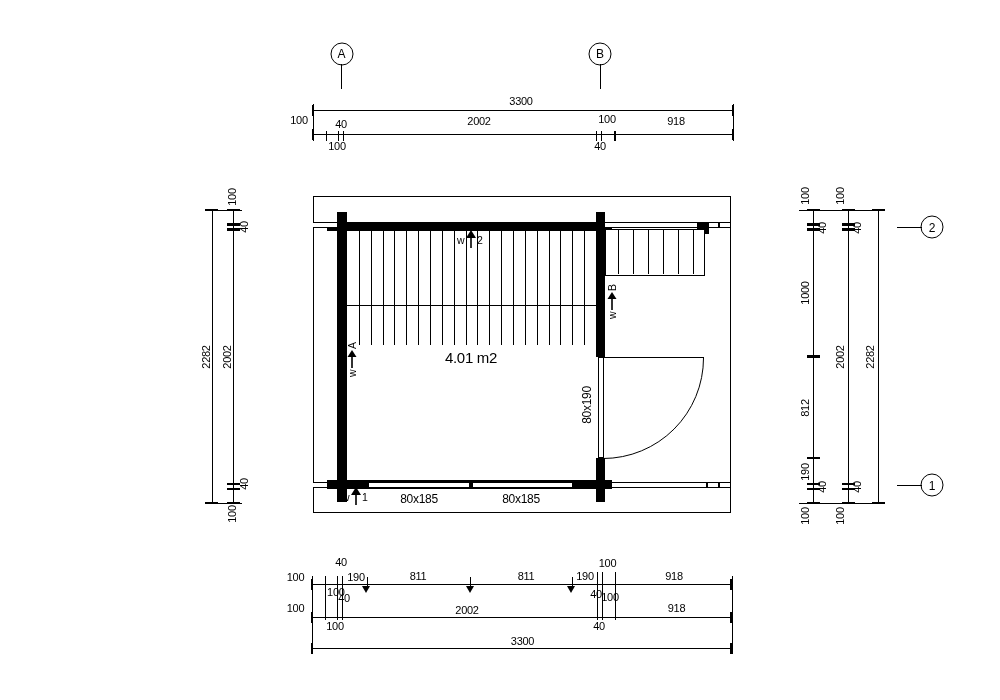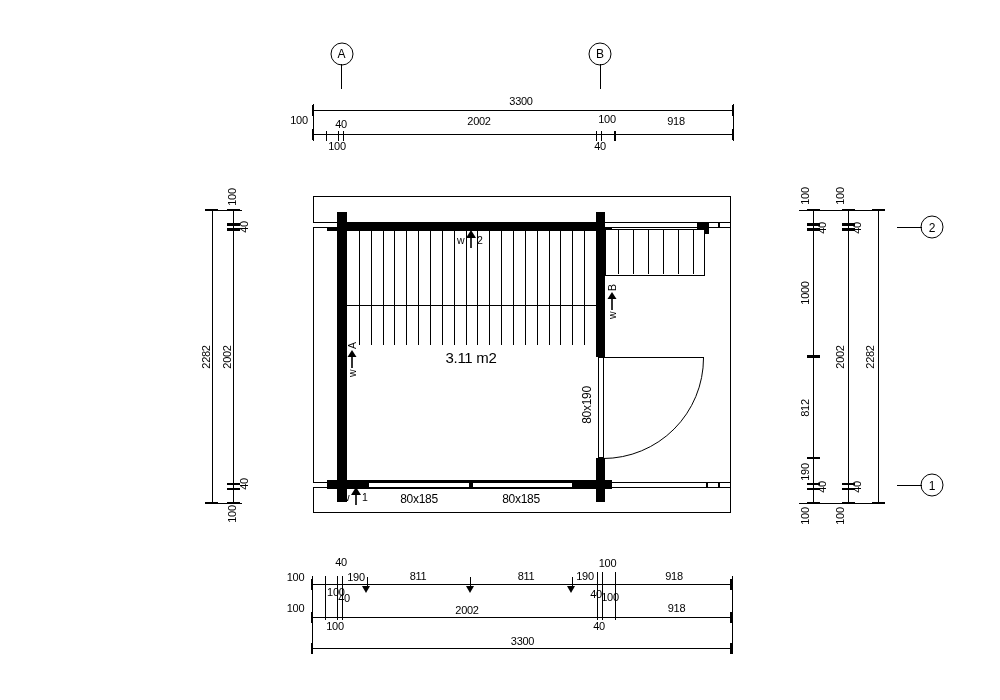--- a/index.html
+++ b/index.html
@@ -118,21 +118,21 @@
   <span class="lbl" style="left:596px;top:593.5px">40</span>
   <span class="lbl" style="left:344px;top:597.5px">40</span>
   <span class="lbl" style="left:610px;top:596.5px">100</span>
   <span class="lbl" style="left:295.5px;top:607.5px">100</span>
   <span class="lbl" style="left:467px;top:609.5px">2002</span>
   <span class="lbl" style="left:676.5px;top:607.5px">918</span>
   <span class="lbl" style="left:335px;top:626px">100</span>
   <span class="lbl" style="left:599px;top:626px">40</span>
   <span class="lbl" style="left:522.5px;top:640.5px">3300</span>
 
-  <span class="lbl big" style="left:471px;top:356.5px">3.11 m2</span>
+  <span class="lbl big" style="left:471px;top:356.5px">4.01 m2</span>
   <span class="lbl md" style="left:419px;top:499px">80x185</span>
   <span class="lbl md" style="left:521px;top:499px">80x185</span>
   <span class="lblv md" style="left:587px;top:405px">80x190</span>
 
   <svg style="left:340px;top:486px" width="34" height="20">
     <text x="2" y="15">w</text>
     <rect x="15.2" y="7" width="1.6" height="12" fill="#000"></rect>
     <polygon points="16,1 11,9 21,9" fill="#000"></polygon>
     <text x="22" y="15">1</text>
   </svg>

